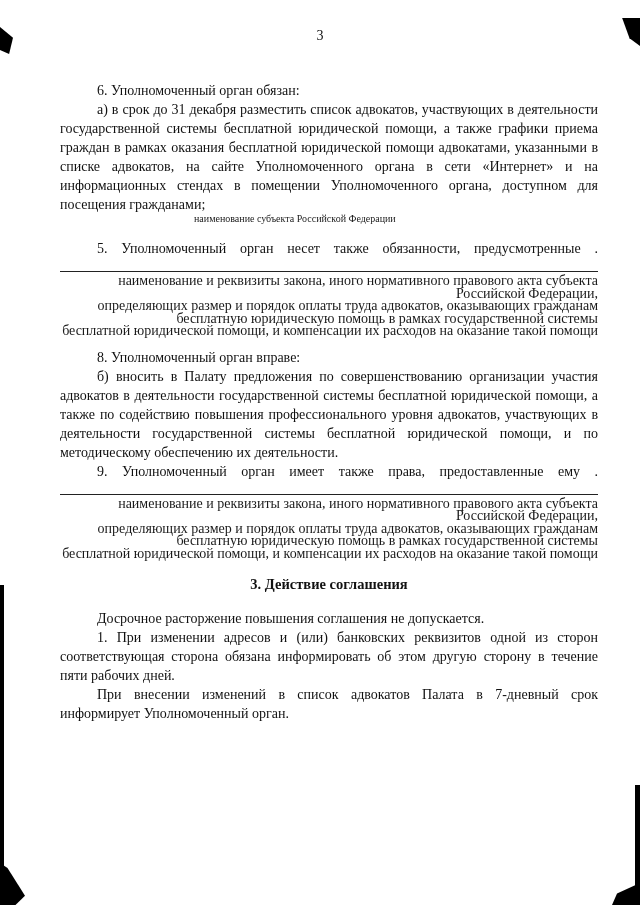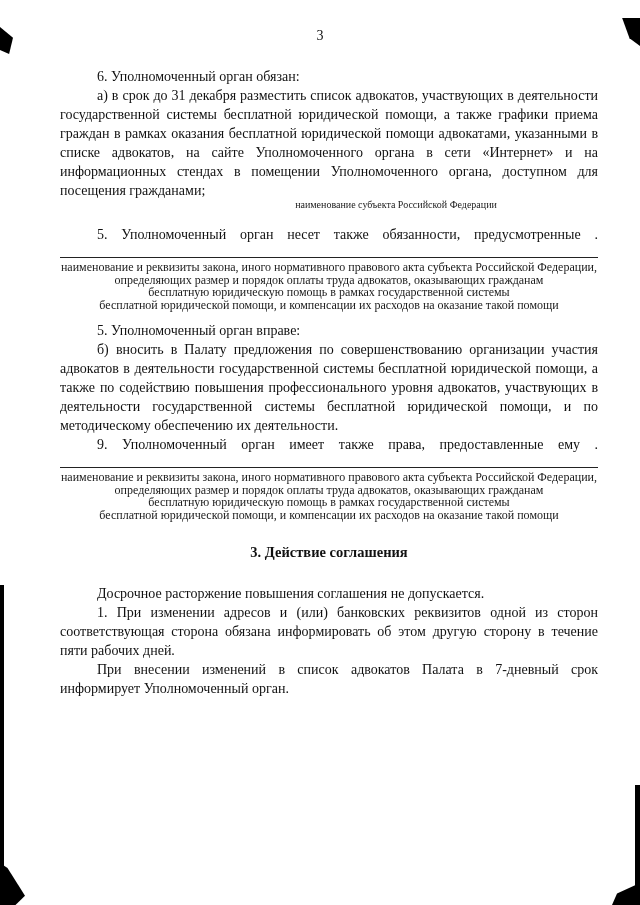--- a/index.html
+++ b/index.html
@@ -21,21 +21,21 @@
     position: absolute;
     top: 28px;
     left: 0;
     width: 100%;
     text-align: center;
     font-size: 14px;
   }
   .content {
     position: absolute;
     left: 60px;
-    top: 67px;
+    top: 81px;
     width: 538px;
     font-family: Liberation Serif, serif;
   }
   p.para {
     margin: 0;
     font-size: 14px;
     line-height: 19px;
     text-align: justify;
     text-indent: 37px;
   }
@@ -52,38 +52,38 @@
     margin-left: 3px;
     vertical-align: baseline;
   }
   .blank-line {
     width: 100%;
     height: 13px;
     border-bottom: 1px solid #222;
     margin-bottom: 3px;
   }
   .caption {
-    font-size: 12px;
+    font-size: 14px;
     line-height: 12.5px;
-    text-align: center;
+    text-align: right;
     white-space: pre-line;
     color: #1a1a1a;
   }
   .caption-short {
     font-size: 10px;
     line-height: 12px;
-    text-align: center;
+    text-align: left;
     padding-left: 134px;
     color: #1a1a1a;
     margin-top: -1px;
   }
   .gap-sm { height: 10px; }
   .gap-md { height: 14px; }
   .section-heading {
-    margin: 8px;
+    margin: 1px;
     font-size: 14.5px;
     line-height: 19px;
     font-weight: bold;
     text-align: center;
     text-indent: 0;
   }
   .artifact {
     position: absolute;
     background: #000;
   }
@@ -119,21 +119,21 @@
     <p class="para spread"><span>5. Уполномоченный орган несет также обязанности, предусмотренные</span> <span>.</span></p>
 
     <div class="blank-line"></div>
     <div class="caption">наименование и реквизиты закона, иного нормативного правового акта субъекта Российской Федерации,
 определяющих размер и порядок оплаты труда адвокатов, оказывающих гражданам
 бесплатную юридическую помощь в рамках государственной системы
 бесплатной юридической помощи, и компенсации их расходов на оказание такой помощи</div>
 
     <div class="gap-sm"></div>
 
-    <p class="para">5. Уполномоченный орган вправе:</p>
+    <p class="para">8. Уполномоченный орган вправе:</p>
 
 
     <p class="para">б) вносить в Палату предложения по совершенствованию организации участия адвокатов в деятельности государственной системы бесплатной юридической помощи, а также по содействию повышения профессионального уровня адвокатов, участвующих в деятельности государственной системы бесплатной юридической помощи, и по методическому обеспечению их деятельности.</p>
 
     <p class="para spread"><span>9. Уполномоченный орган имеет также права, предоставленные ему</span> <span>.</span></p>
 
     <div class="blank-line"></div>
     <div class="caption">наименование и реквизиты закона, иного нормативного правового акта субъекта Российской Федерации,
 определяющих размер и порядок оплаты труда адвокатов, оказывающих гражданам
 бесплатную юридическую помощь в рамках государственной системы

